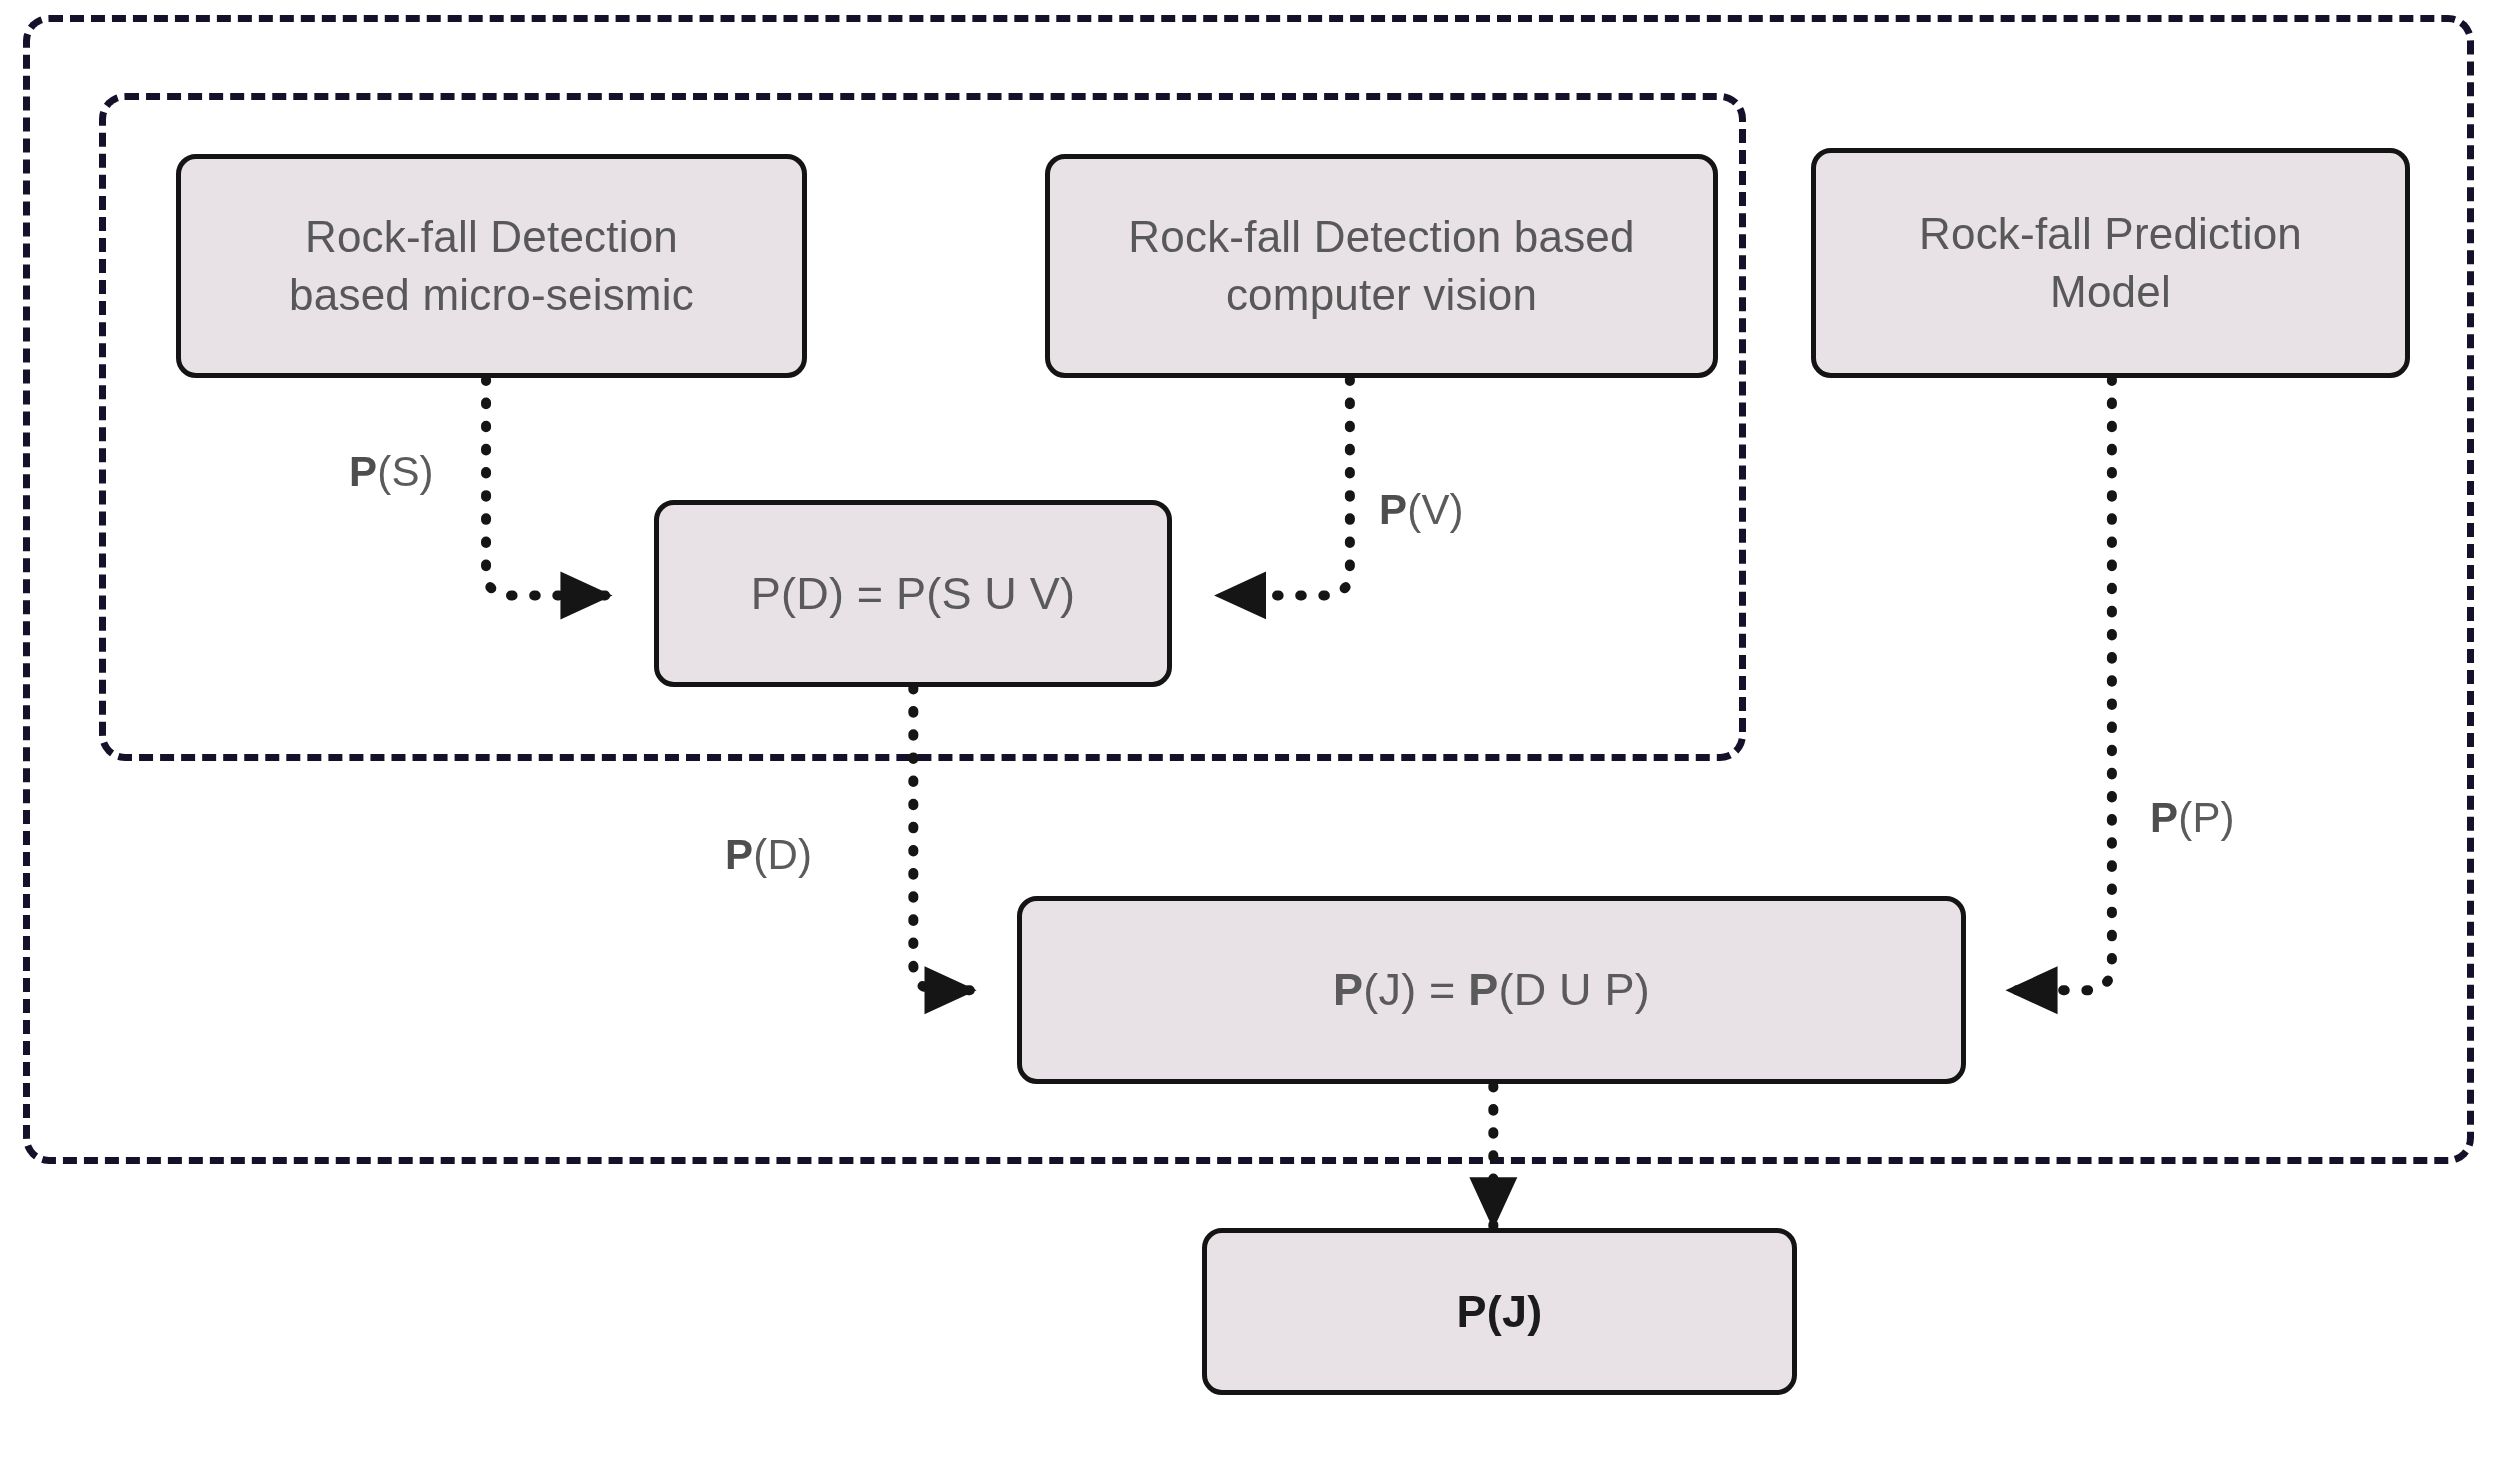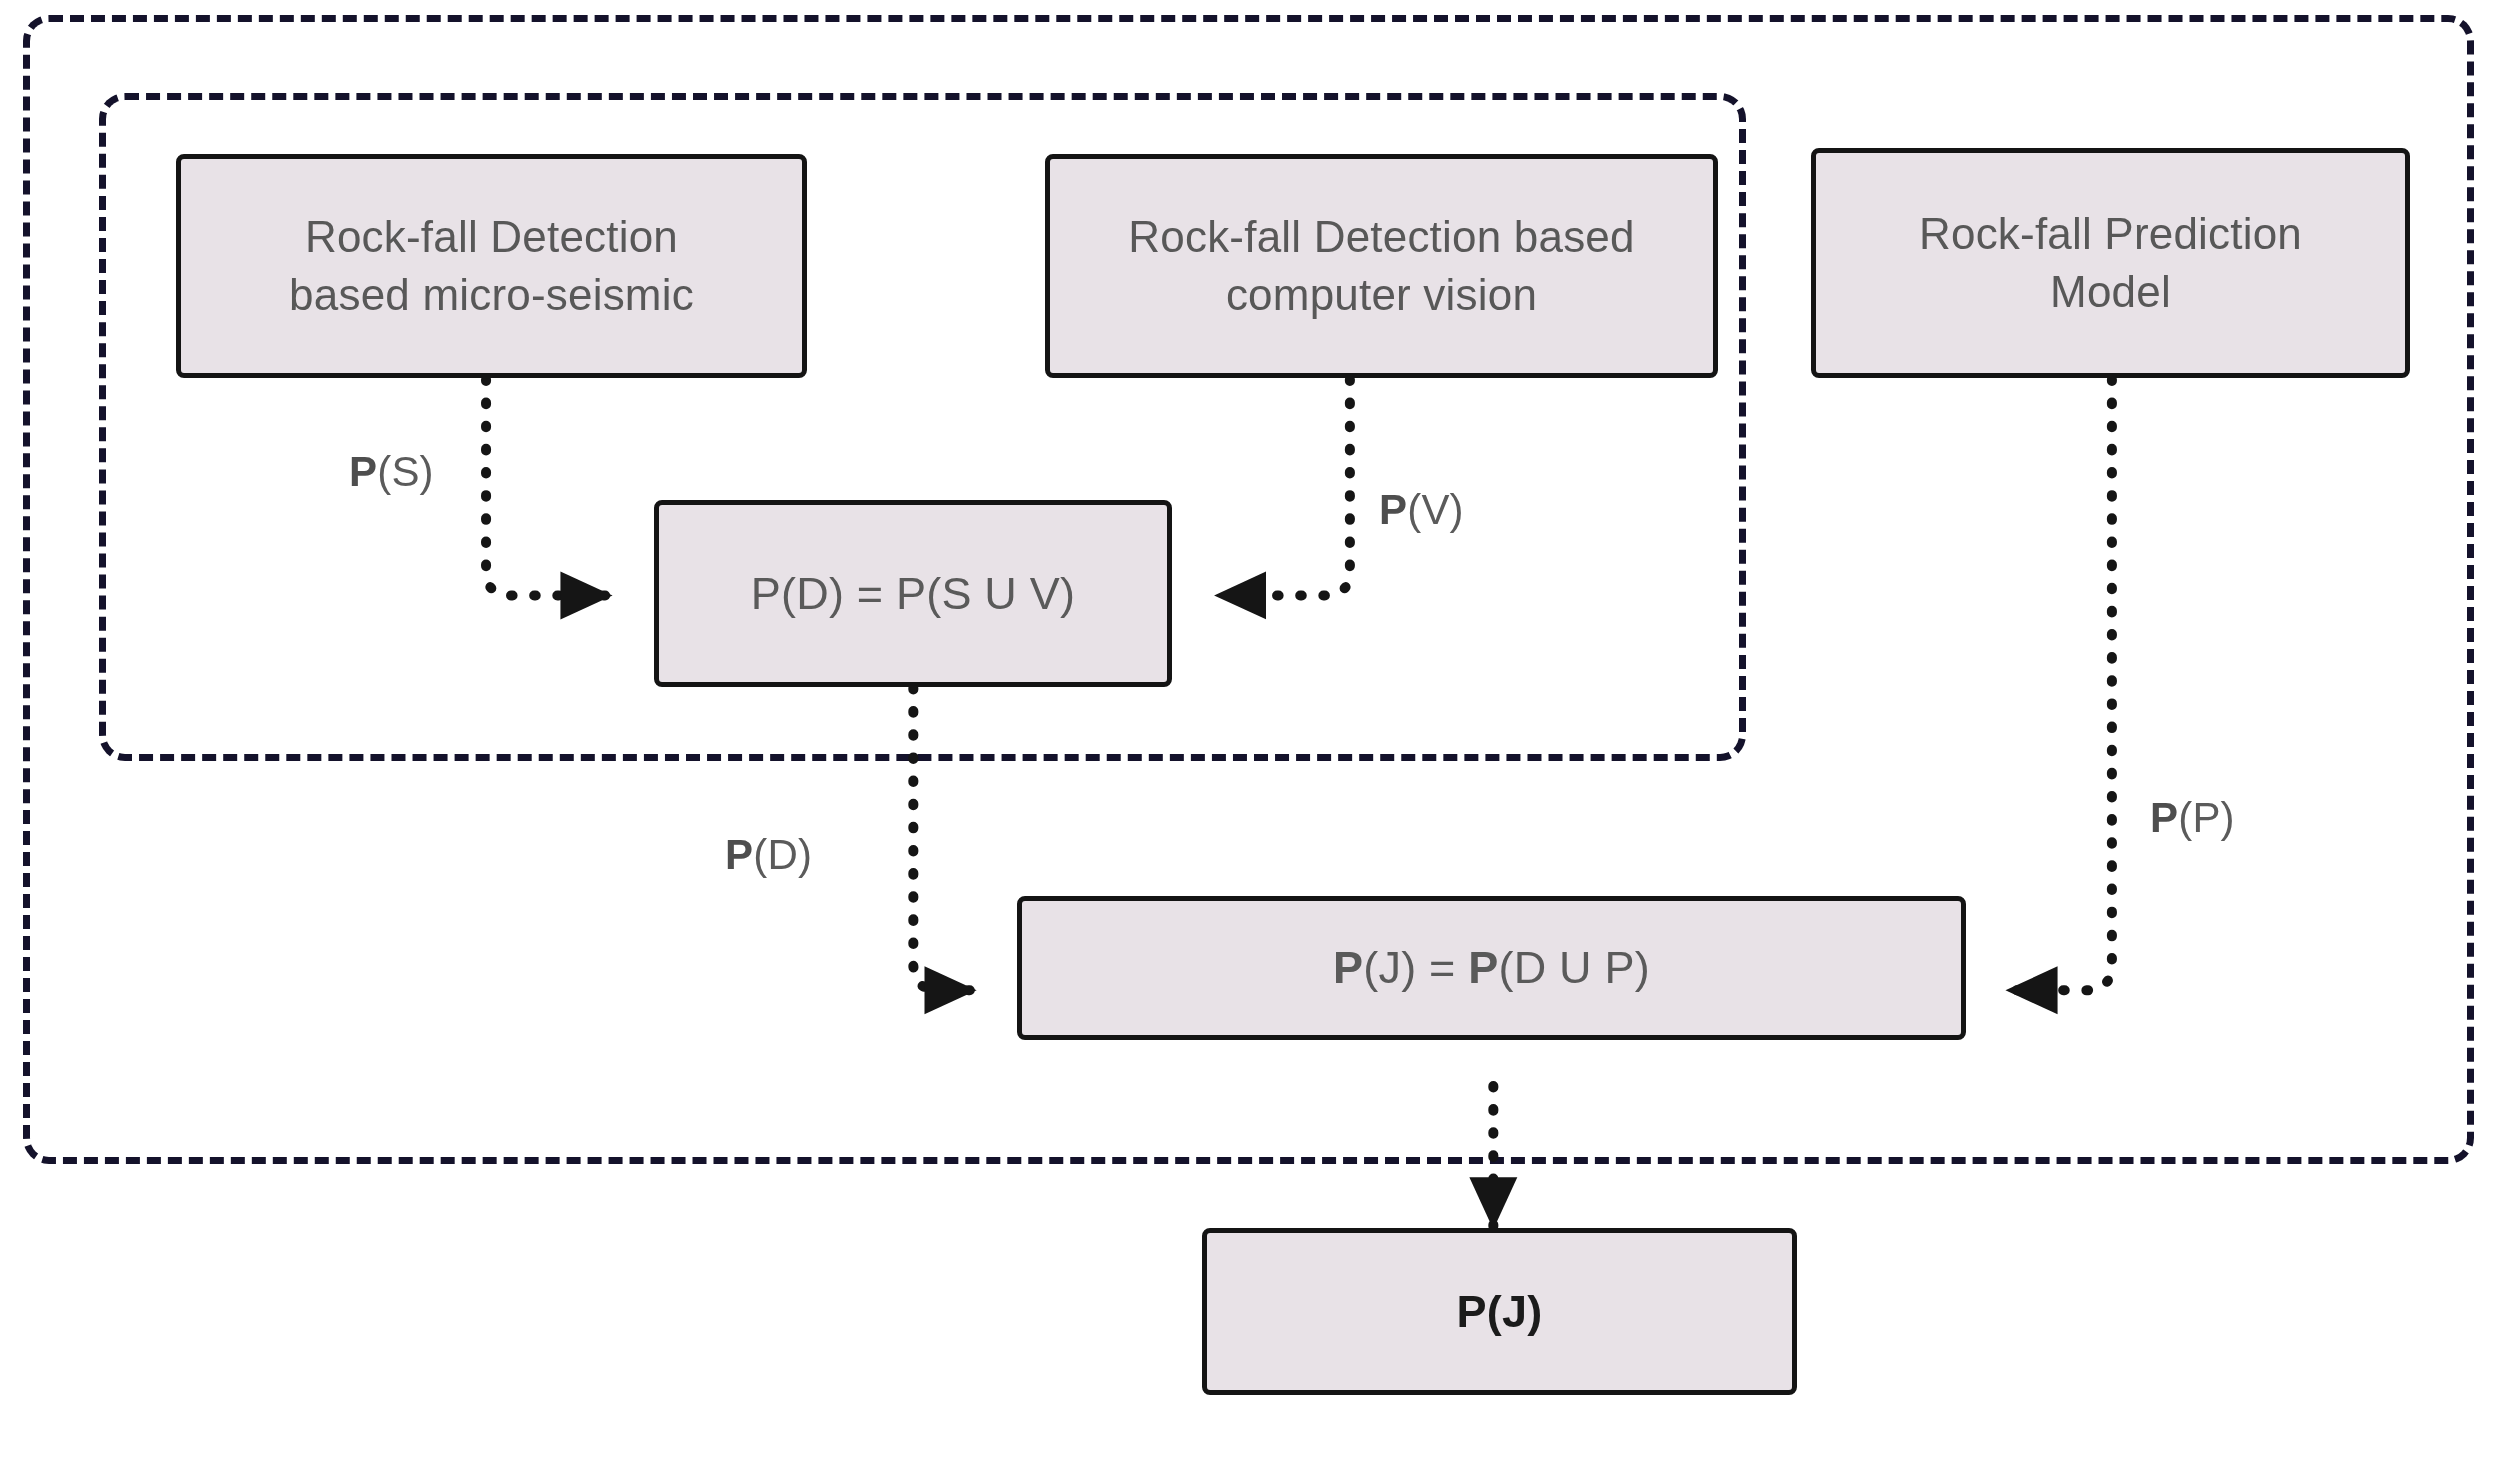--- a/index.html
+++ b/index.html
@@ -46,21 +46,21 @@
     width: 1647px;
     height: 668px;
   }
 
   
   .node {
     position: absolute;
     box-sizing: border-box;
     background: #e8e2e7;
     border: 5.4px solid #141414;
-    border-radius: 8px;
+    border-radius: 20px;
     display: flex;
     align-items: center;
     justify-content: center;
     text-align: center;
     color: #585858;
     font-size: 44px;
     line-height: 1.32;
     padding: 15px 20px;
     letter-spacing: 0.2px;
   }
@@ -76,21 +76,21 @@
     color: #1b1b1b;
     font-weight: bold;
     font-size: 45px;
   }
   .node .bld { font-weight: bold; }
 
   #node-seismic  { left: 176px;  top: 154px;  width: 631px;  height: 224px; }
   #node-vision   { left: 1017px; top: 154px;  width: 673px;  height: 224px; margin-left: 28px; }
   #node-predict  { left: 1811px; top: 148px;  width: 599px;  height: 230px; }
   #node-pd       { left: 654px;  top: 500px;  width: 518px;  height: 187px; }
-  #node-pj-calc  { left: 1017px; top: 896px; width: 949px; height: 144px; }
+  #node-pj-calc  { left: 1017px; top: 896px; width: 949px; height: 188px; }
   #node-pj-out   { left: 1202px; top: 1228px; width: 595px;  height: 167px; }
 
   
   .edge-label {
     position: absolute;
     color: #5b5b5b;
     font-size: 42px;
     white-space: nowrap;
     letter-spacing: 0.2px;
   }

